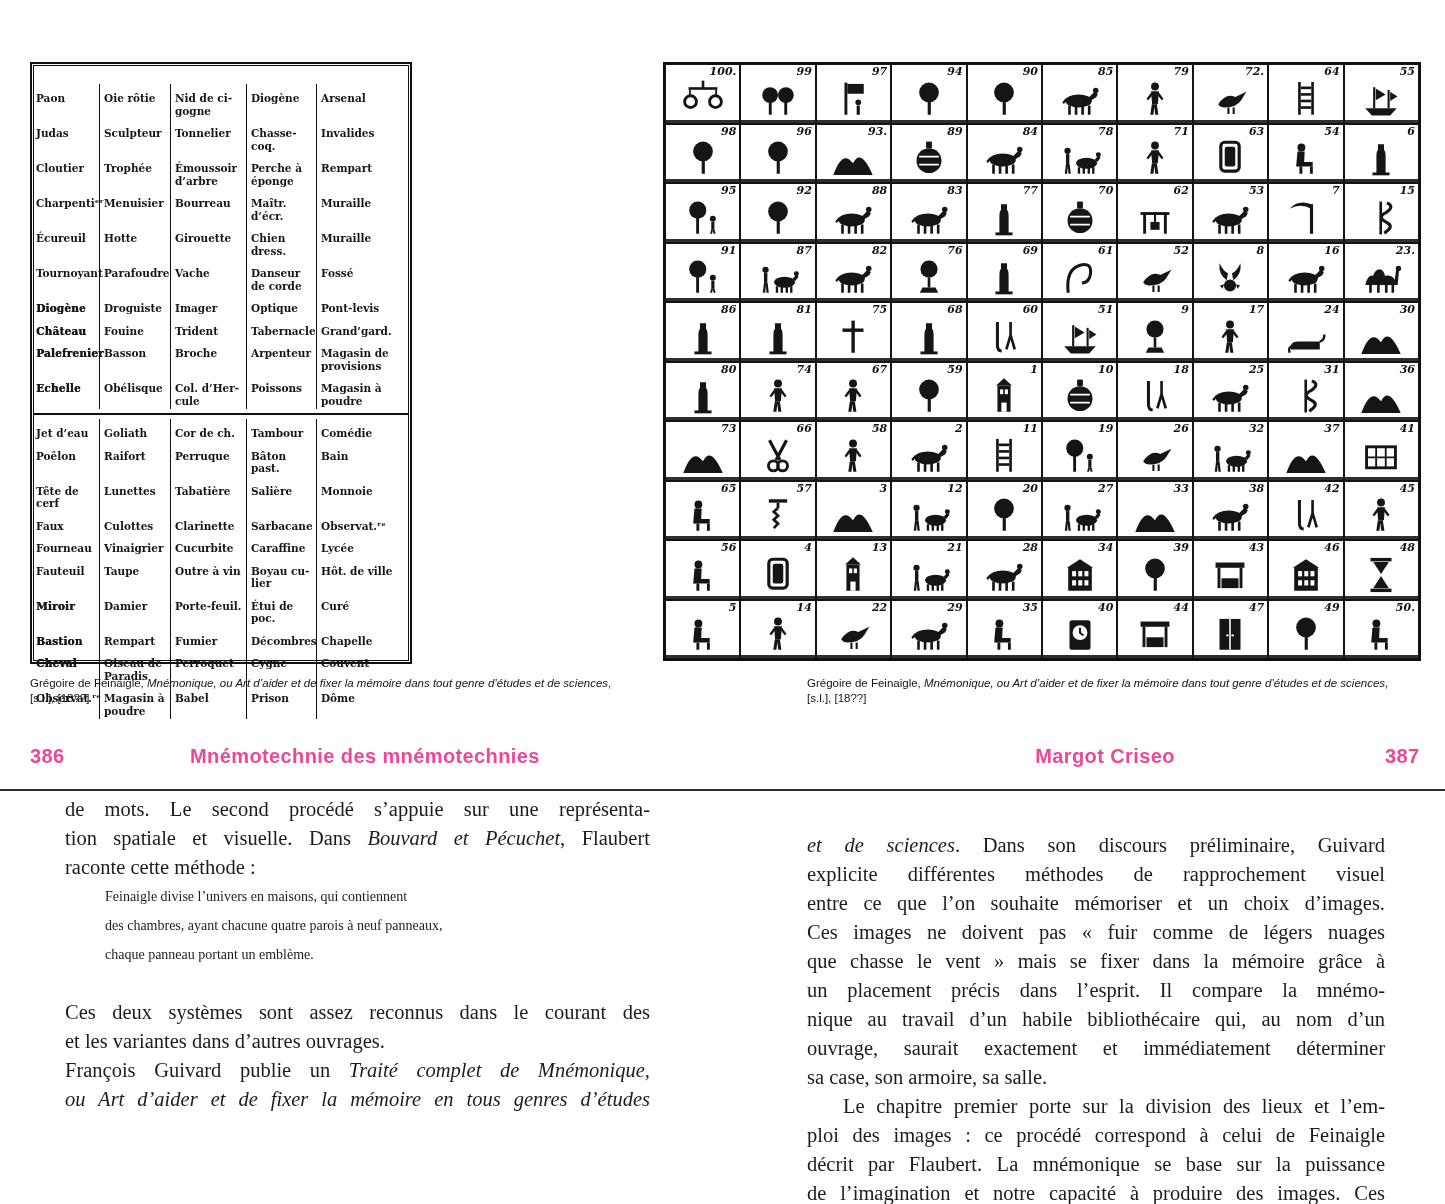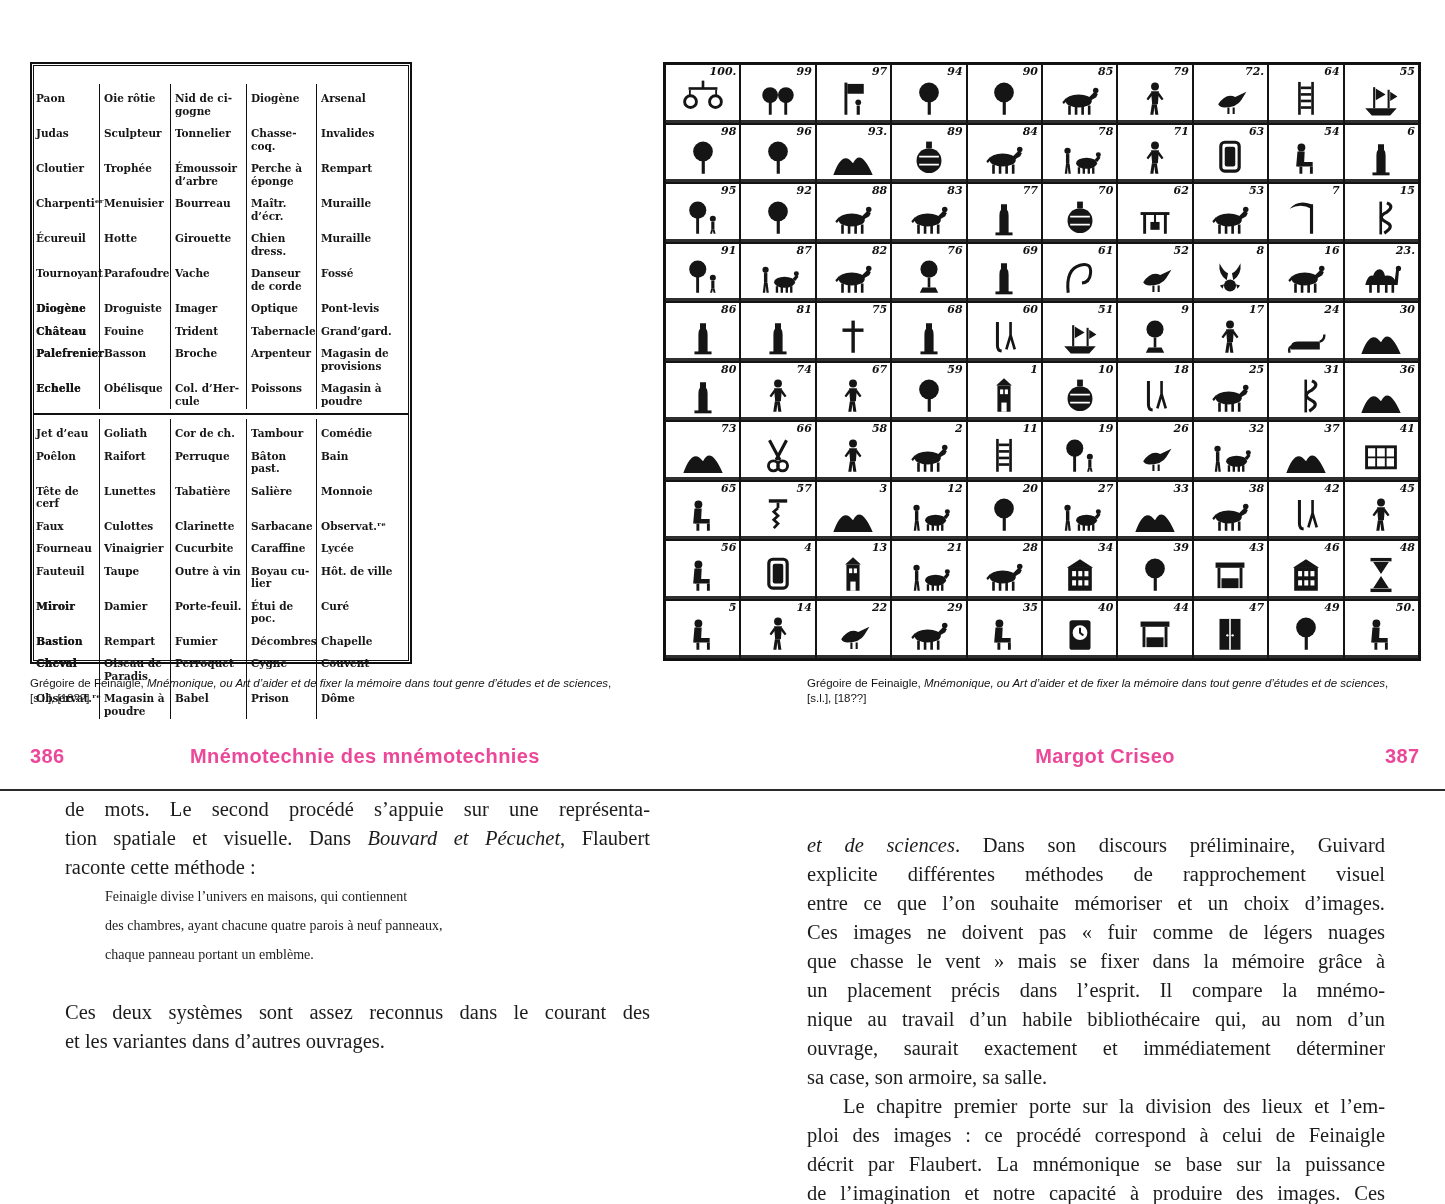--- a/index.html
+++ b/index.html
@@ -1085,20 +1085,24 @@
       </div>
       <div class="blk quote">
         <div class="ln"><span>Feinaigle divise l’univers en maisons, qui contiennent</span></div>
         <div class="ln"><span>des chambres, ayant chacune quatre parois à neuf panneaux,</span></div>
         <div class="ln"><span>chaque panneau portant un emblème.</span></div>
       </div>
       <div class="blk para gap">
         <div class="ln just"><span>Ces deux systèmes sont assez reconnus dans le courant des</span></div>
         <div class="ln"><span>et les variantes dans d’autres ouvrages.</span></div>
       </div>
+      <div class="blk para">
+        <div class="ln just"><span>François Guivard publie un </span><span class="it">Traité complet de Mnémonique,</span></div>
+        <div class="ln just"><span class="it">ou Art d’aider et de fixer la mémoire en tous genres d’études</span></div>
+      </div>
     </div>
   <div class="abs bodycol" id="body-right">
       <div class="blk para">
         <div class="ln just"><span class="it">et de sciences</span><span>. Dans son discours préliminaire, Guivard</span></div>
         <div class="ln just"><span>explicite différentes méthodes de rapprochement visuel</span></div>
         <div class="ln just"><span>entre ce que l’on souhaite mémoriser et un choix d’images.</span></div>
         <div class="ln just"><span>Ces images ne doivent pas « fuir comme de légers nuages</span></div>
         <div class="ln just"><span>que chasse le vent » mais se fixer dans la mémoire grâce à</span></div>
         <div class="ln just"><span>un placement précis dans l’esprit. Il compare la mnémo-</span></div>
         <div class="ln just"><span>nique au travail d’un habile bibliothécaire qui, au nom d’un</span></div>

